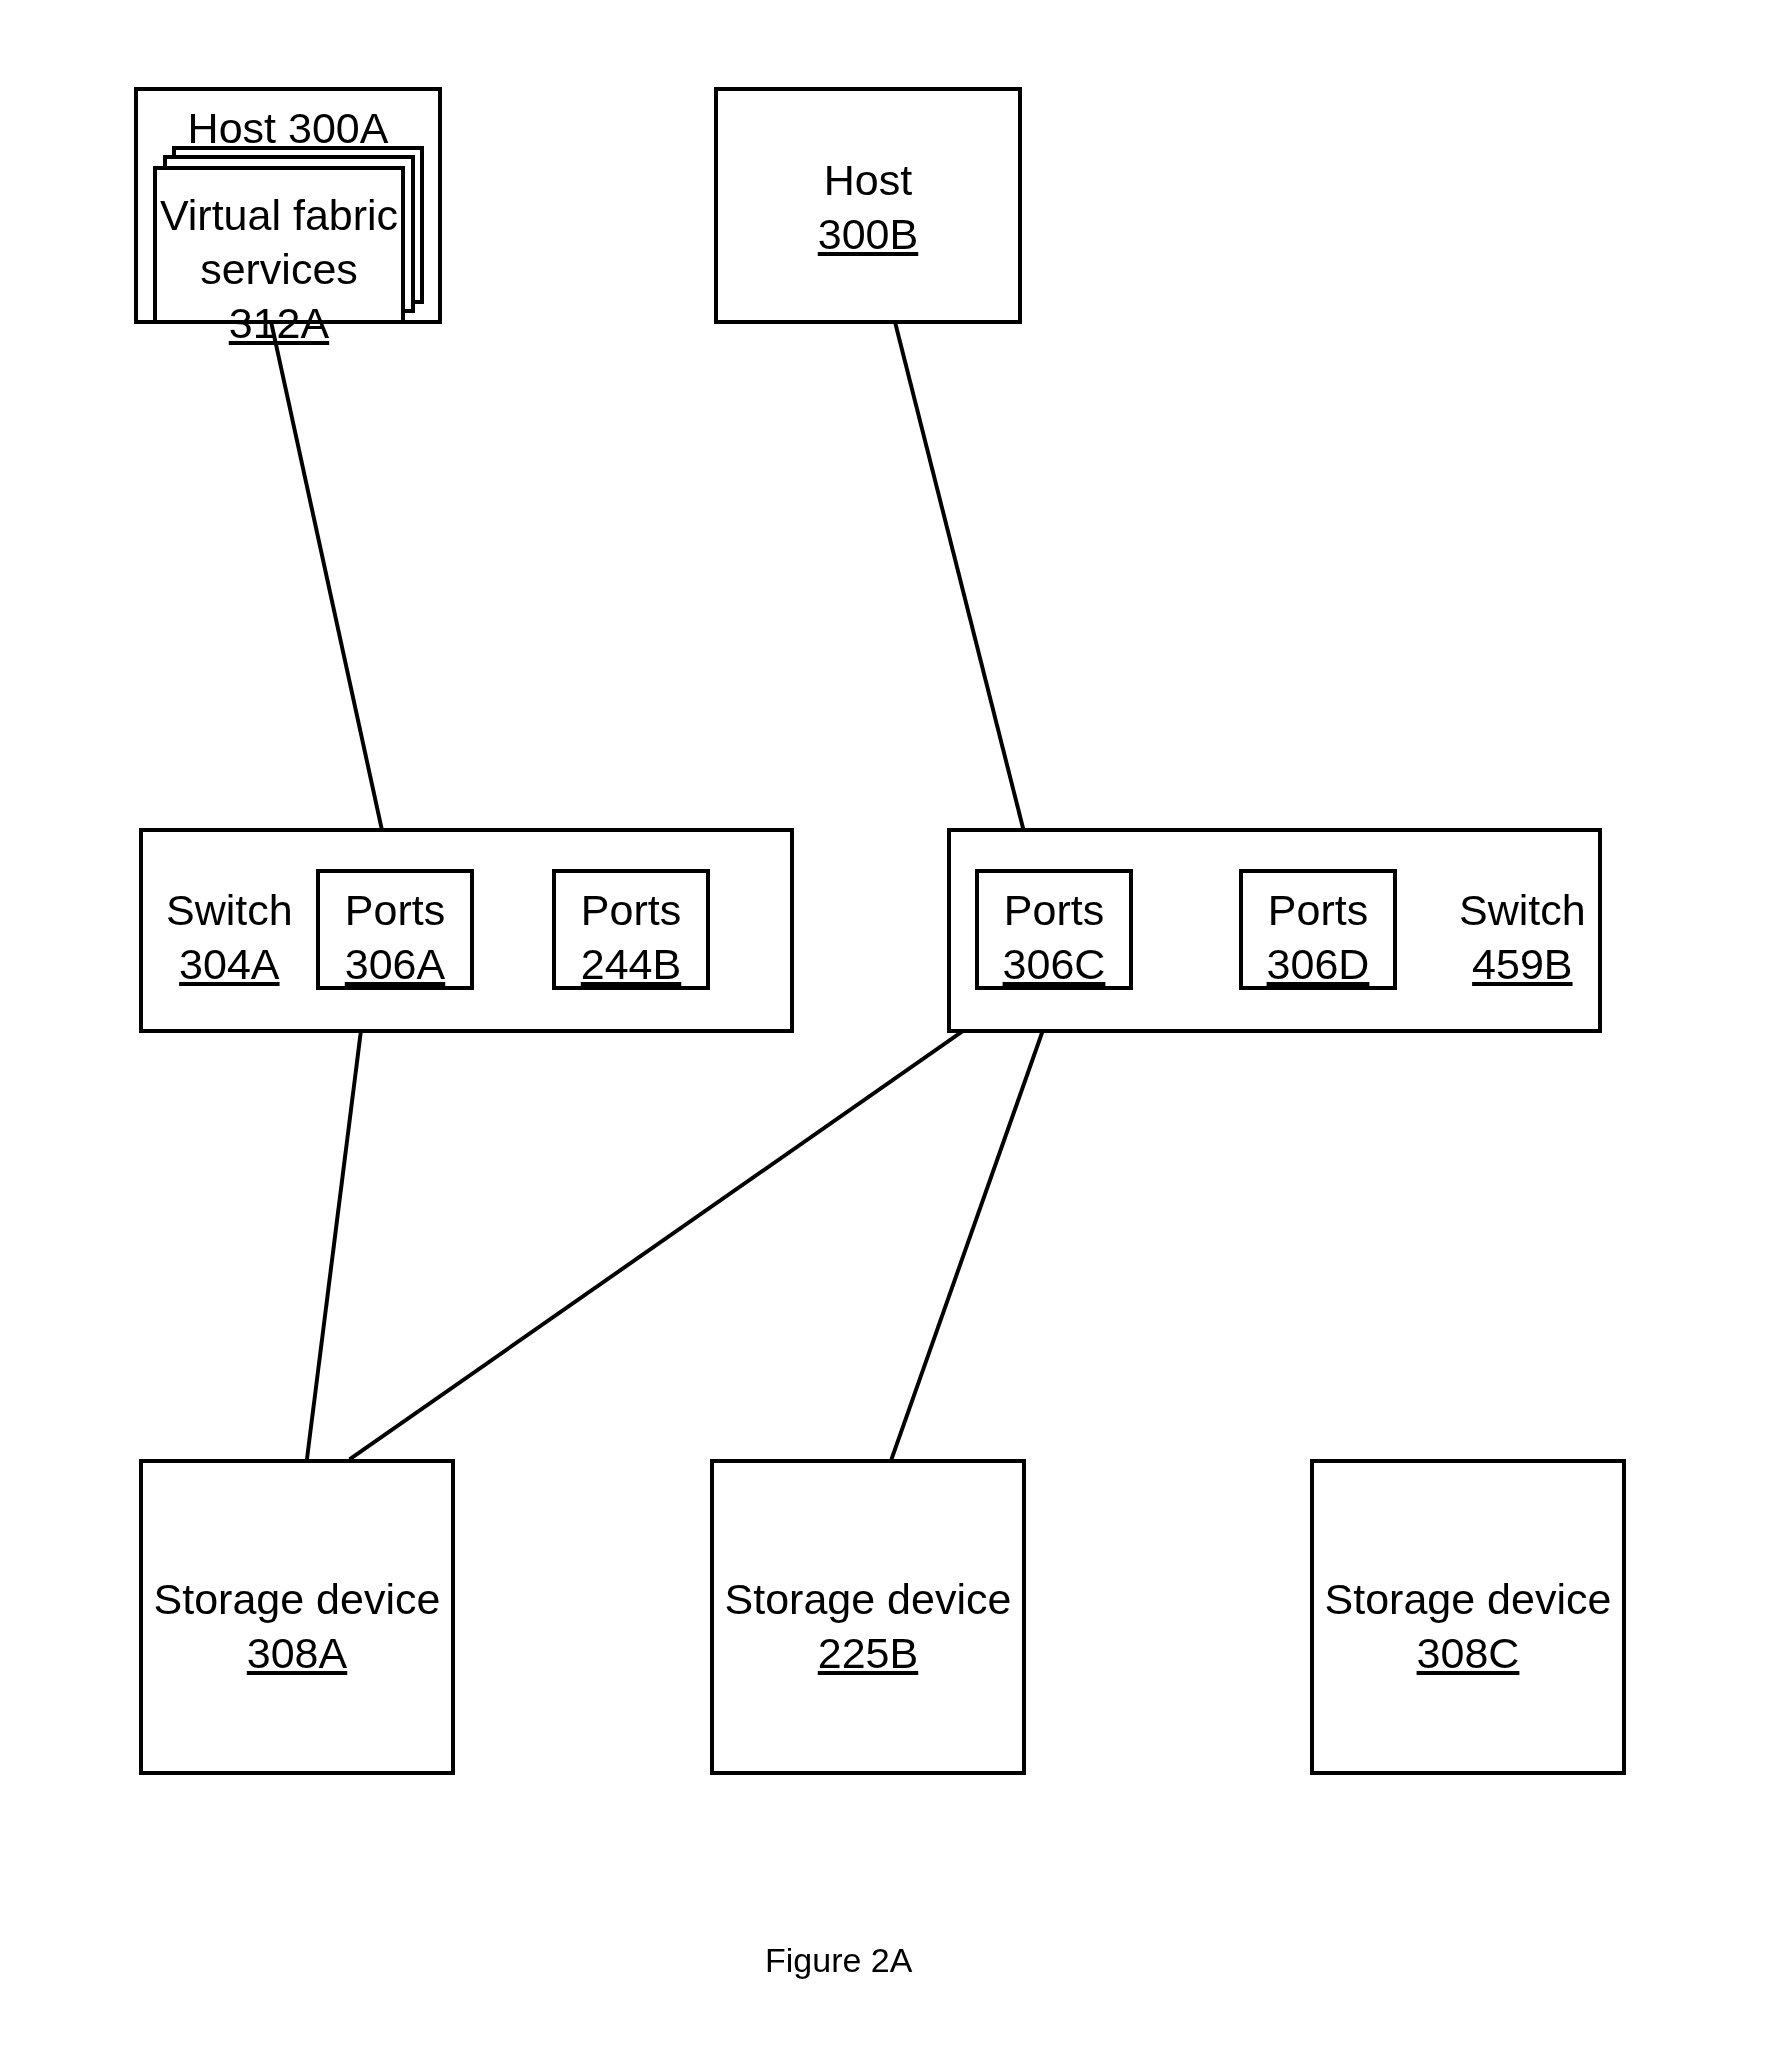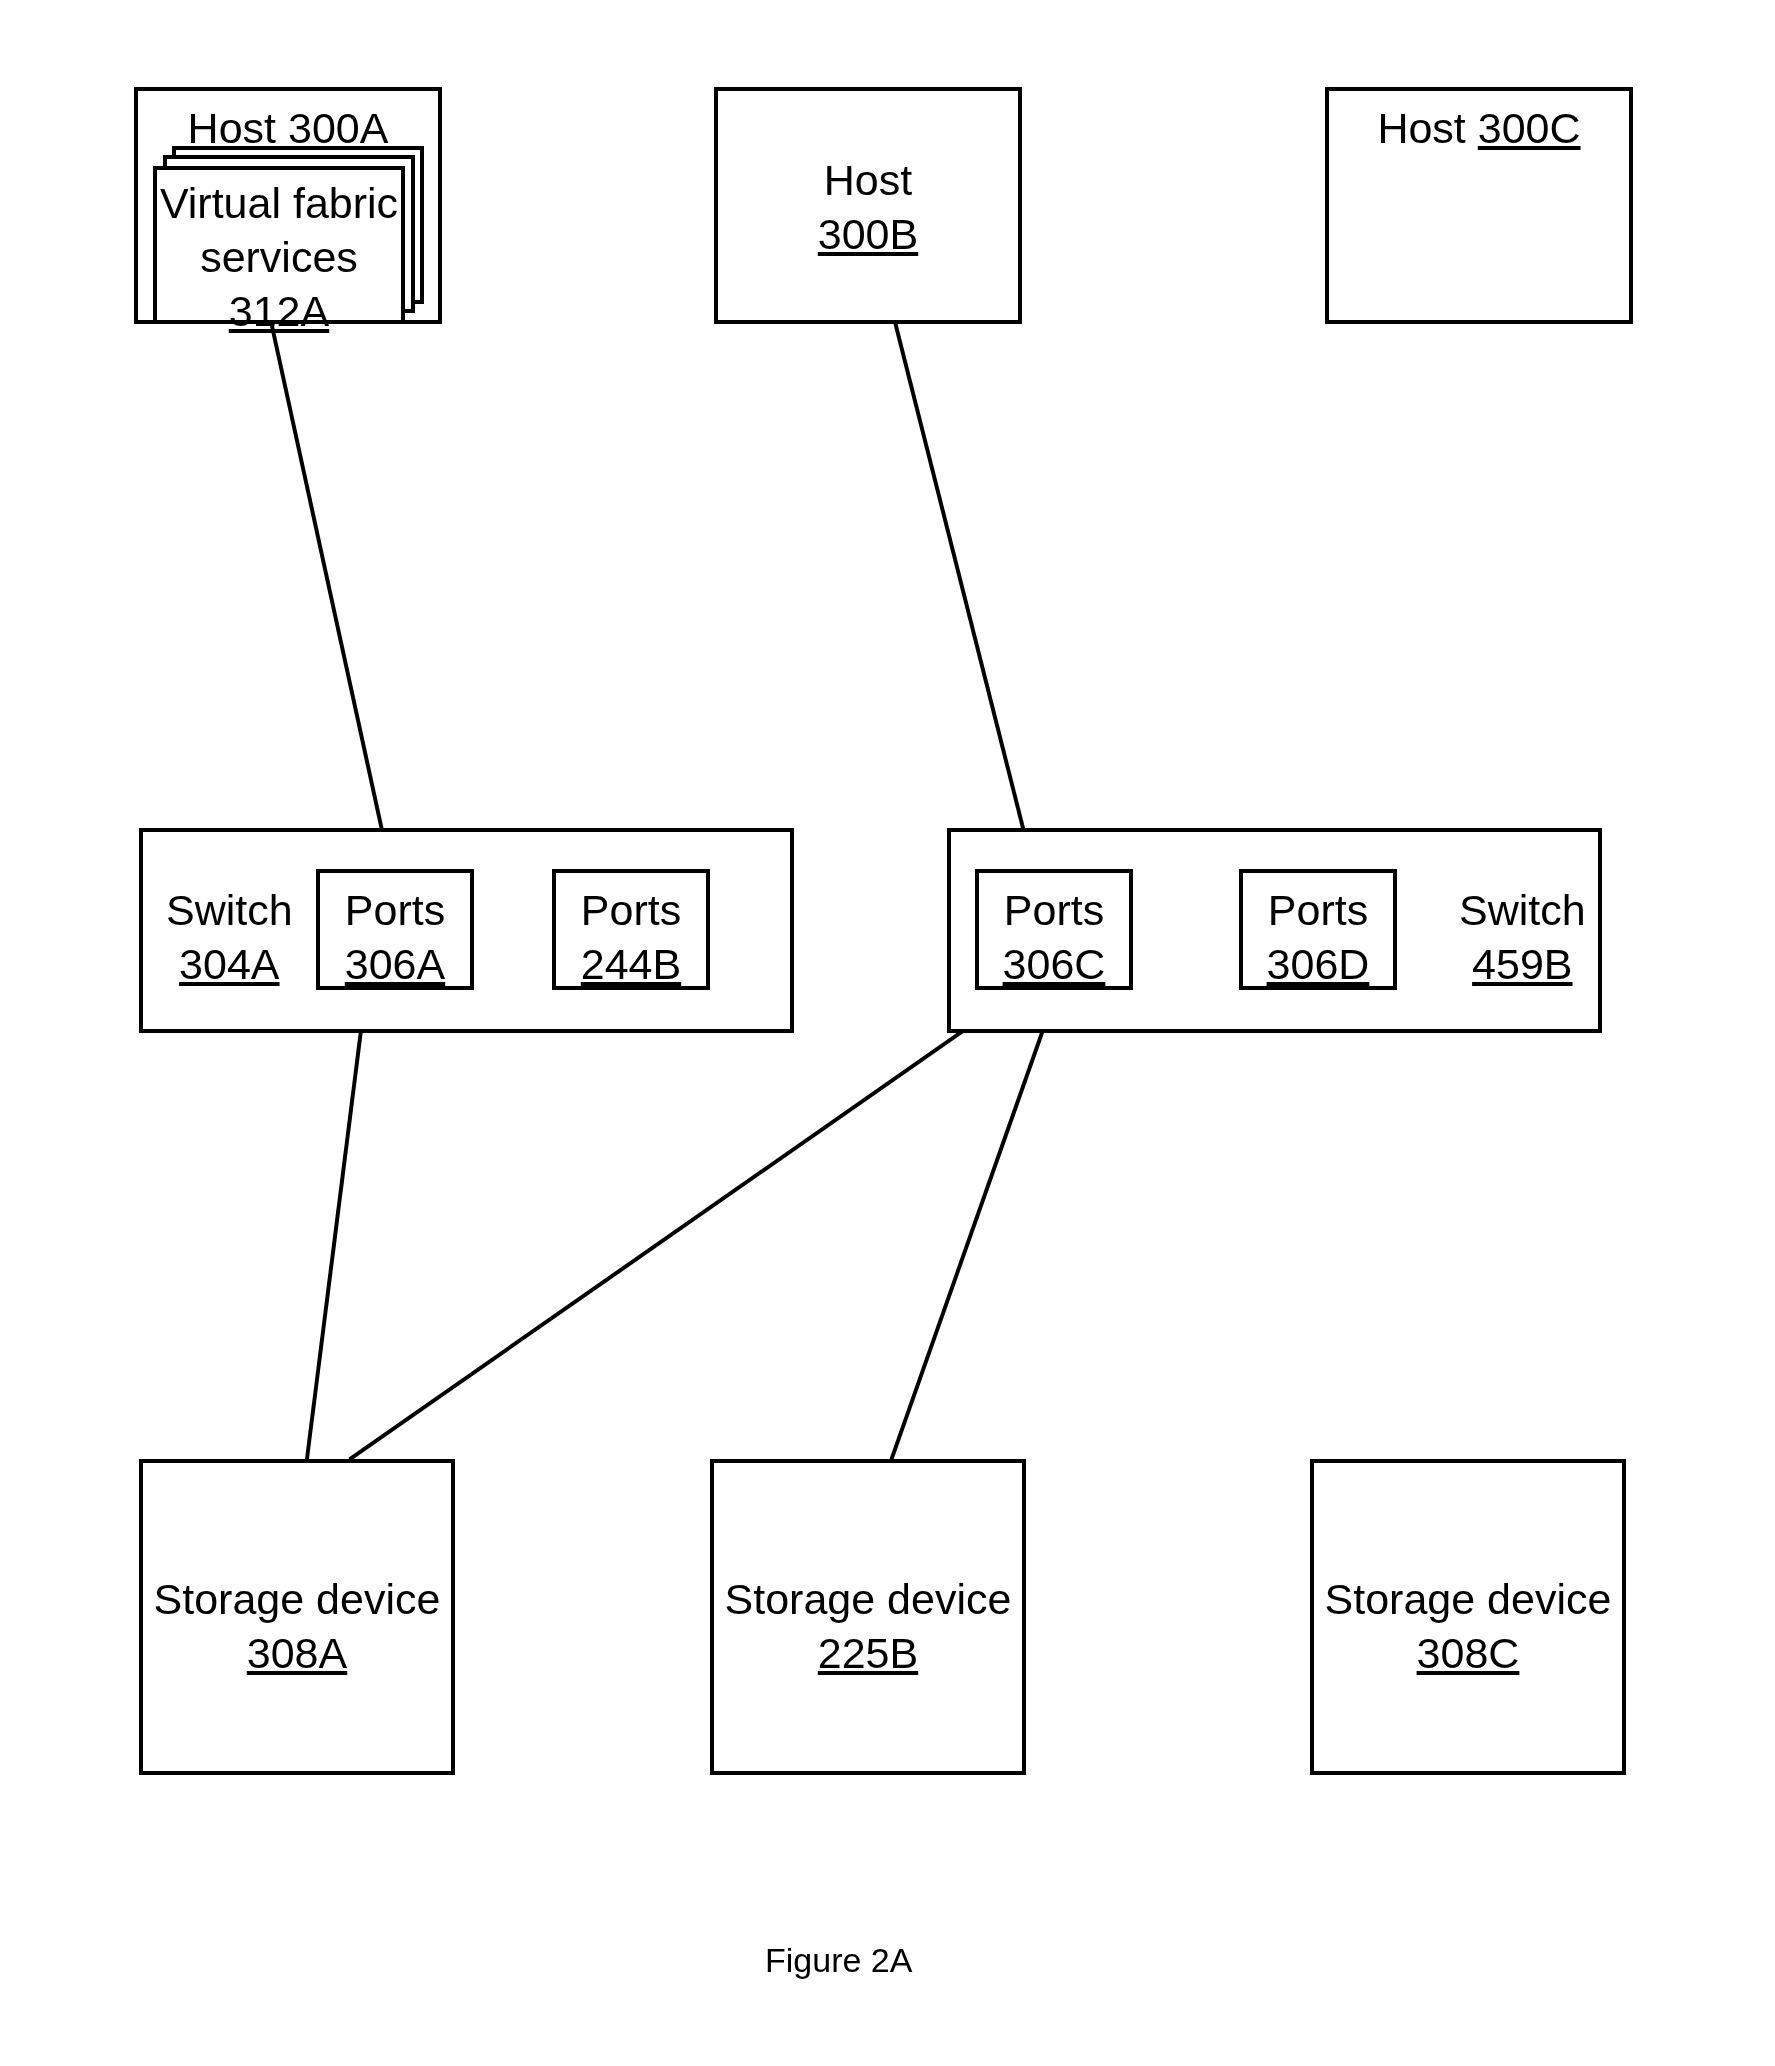--- a/index.html
+++ b/index.html
@@ -73,35 +73,30 @@
   <div class="box" style="left:134px; top:87px; width:308px; height:237px;">
     <div class="label" style="margin-top:11px;">
       <span>Host </span><span class="u">300A</span>
     </div>
   </div>
 
   <div class="stack-back" style="left:172px; top:146px; width:252px; height:158px;"></div>
   <div class="stack-back" style="left:163px; top:155px; width:252px; height:158px;"></div>
 
   <div class="box" style="left:153px; top:166px; width:252px; height:158px;">
-    <div class="label" style="margin-top:7px;">Virtual fabric</div>
+    <div class="label" style="margin-top:19px;">Virtual fabric</div>
     <div class="label">services</div>
     <div class="label u">312A</div>
   </div>
 
   <div class="box" style="left:714px; top:87px; width:308px; height:237px;">
     <div class="label" style="margin-top:63px;">Host</div>
     <div class="label u">300B</div>
   </div>
 
-  <div class="box" style="left:1325px; top:87px; width:308px; height:237px;">
-    <div class="label" style="margin-top:11px;">
-      <span>Host </span><span class="u">300C</span>
-    </div>
-  </div>
 
   <div class="box" style="left:139px; top:828px; width:655px; height:205px;"></div>
 
   <div class="label" style="position:absolute; left:166px; top:884px; text-align:center;">
     <div>Switch</div>
     <div class="u">304A</div>
   </div>
 
   <div class="box" style="left:316px; top:869px; width:158px; height:121px;">
     <div class="label" style="margin-top:11px;">Ports</div>

